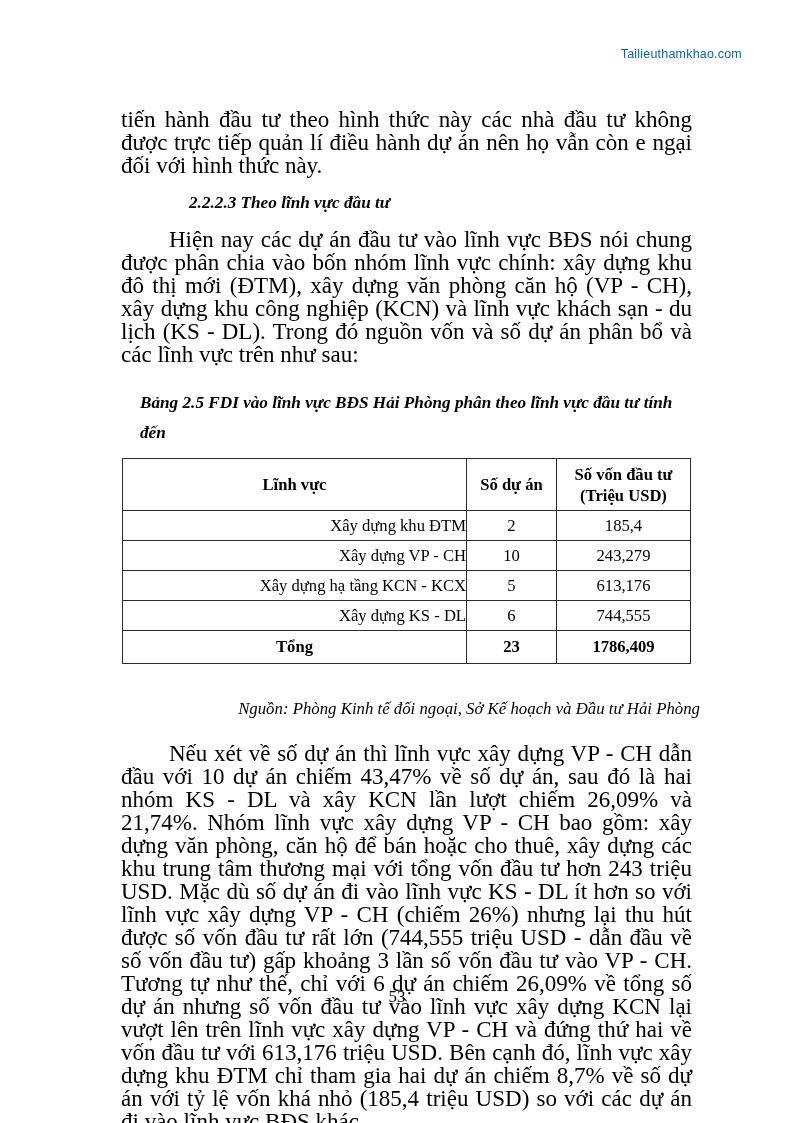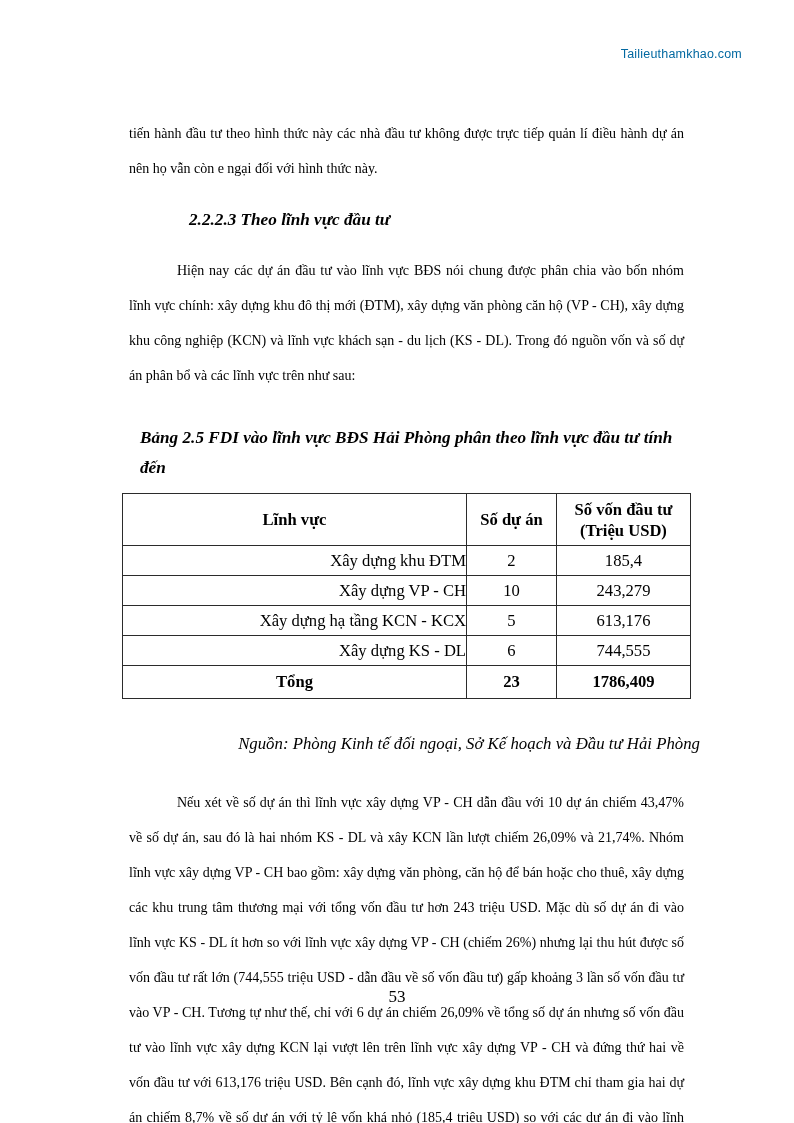--- a/index.html
+++ b/index.html
@@ -27,23 +27,23 @@
     white-space: nowrap;
     margin-top: 38px;
   }
   .content {
     position: absolute;
     left: 113px;
     top: 100px;
     width: 587px;
   }
   p.body {
-    margin: 16px;
-    font-size: 14px;
-    line-height: 35px;
+    margin: 8px;
+    font-size: 23px;
+    line-height: 23px;
     text-align: justify;
     text-justify: inter-word;
     hyphens: none;
   }
   p.body.indent {
     text-indent: 48px;
   }
   .heading {
     margin: 4px;
     padding-left: 72px;

